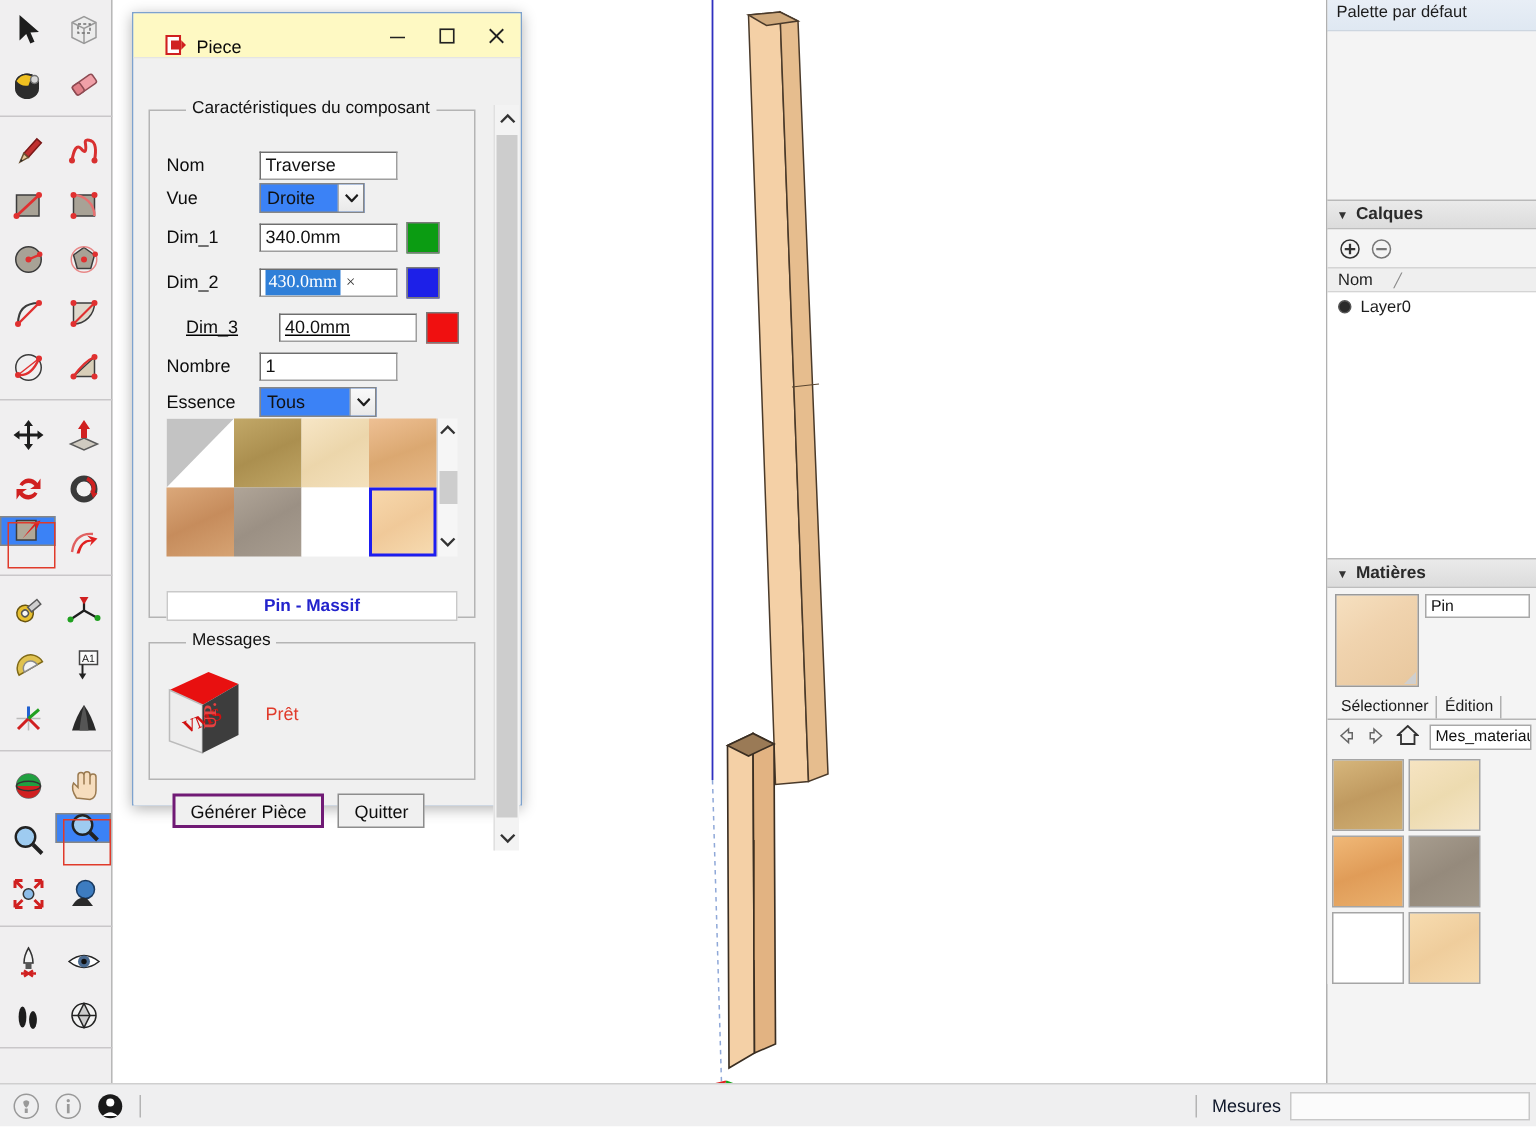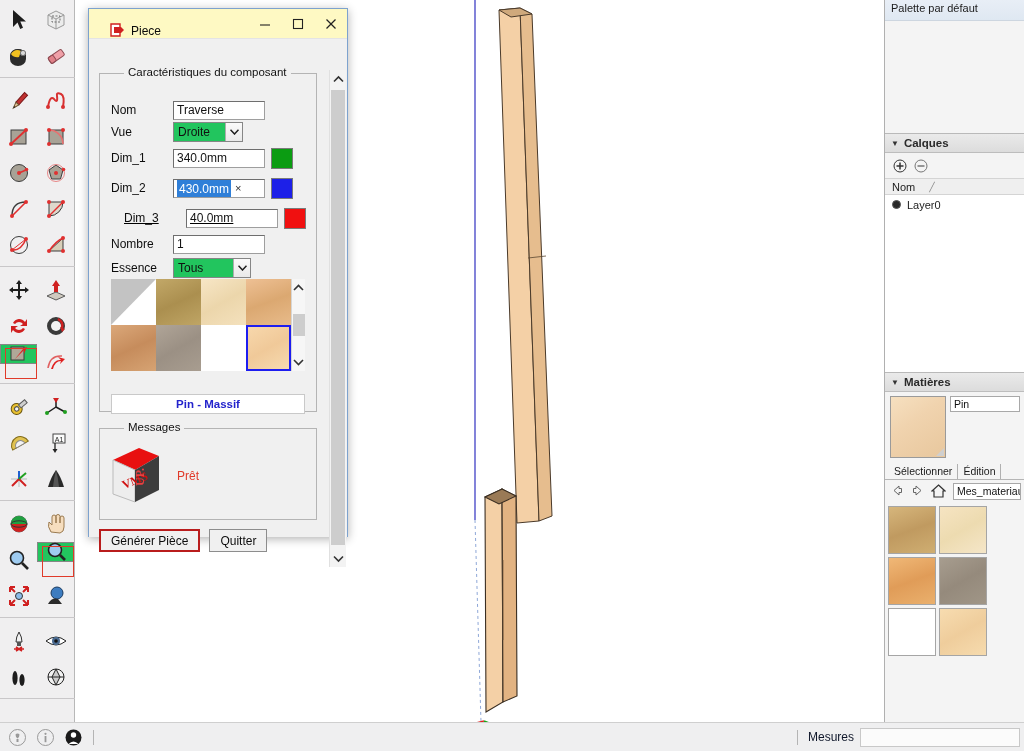--- a/index.html
+++ b/index.html
@@ -152,21 +152,21 @@
   .row { position: absolute; display: flex; align-items: center; height: 20px; }
   .lbl { width: 62px; font-size: 12px; color: #0d0d0d; }
   .inp {
     height: 19px; background: #ffffff;
     border: 1px solid #9e9e9e; border-top-color: #6e6e6e; border-left-color:#6e6e6e;
     font-size: 12px; color: #111; padding-left: 3px; line-height: 17px;
     white-space: nowrap; overflow: hidden;
   }
   .inp-wide { width: 92px; }
   .sel {
-    height: 20px; background: #22c55e;
+    height: 20px; background: #3b82f6;
     border: 1px solid #868686;
     display: flex; align-items: center; font-size: 12px; color: #111;
   }
   .sel-text { padding-left: 4px; flex: 1; }
   .sel-arrow {
     width: 17px; height: 18px; border-left: 1px solid #adadad;
     background: linear-gradient(to bottom,#fafafa,#e9e9e9);
     display: flex; align-items: center; justify-content: center;
   }
   .colorchip { width: 22px; height: 21px; border: 1px solid #7a7a7a; }
@@ -202,21 +202,21 @@
     font-size: 12px; color: #e03a2a;
   }
 
   .btn {
     height: 23px; background: #f0f0f0;
     border: 1px solid #8d8d8d;
     font-size: 12px; color: #0d0d0d;
     display: inline-flex; align-items: center; justify-content: center;
     padding: 0 10px;
   }
-  .btn.default { border: 2px solid #b91c1c; }
+  .btn.default { border: 2px solid #701a75; margin-left: 16px; }
 
   .dlg-scroll {
     position: absolute; right: 1px; top: 31px; width: 17px; height: 497px;
     background: #f3f3f3; border-left: 1px solid #e0e0e0;
     display: flex; flex-direction: column; align-items: center; justify-content: space-between;
   }
   .dsc-arrow { height: 18px; display:flex; align-items:center; justify-content:center; width:17px; }
   .dsc-thumb { position:absolute; top: 20px; width: 14px; height: 455px; background: #cdcdcd; }
 </style>
 </head>
@@ -668,21 +668,21 @@
       </div>
 
       <div class="row" style="left:22px; top:109px;">
         <span class="lbl">Dim_1</span>
         <span class="inp" style="width:92px;">340.0mm</span>
         <span class="colorchip" style="margin-left:6px; background:#0b9c12;"></span>
       </div>
 
       <div class="row" style="left:22px; top:139px;">
         <span class="lbl">Dim_2</span>
-        <span class="inp" style="width:92px; display:flex; align-items:flex-start;">
+        <span class="inp" style="width:92px; display:flex; align-items:flex-end;font-family:Liberation Serif, serif;">
           <span class="sel-text-hl">430.0mm</span>
           <span class="clear-x">×</span>
         </span>
         <span class="colorchip" style="margin-left:6px; background:#1d20e8;"></span>
       </div>
 
       <div class="row" style="left:35px; top:169px;text-decoration:underline;">
         <span class="lbl">Dim_3</span>
         <span class="inp" style="width:92px;">40.0mm</span>
         <span class="colorchip" style="margin-left:6px; background:#f01010;"></span>

